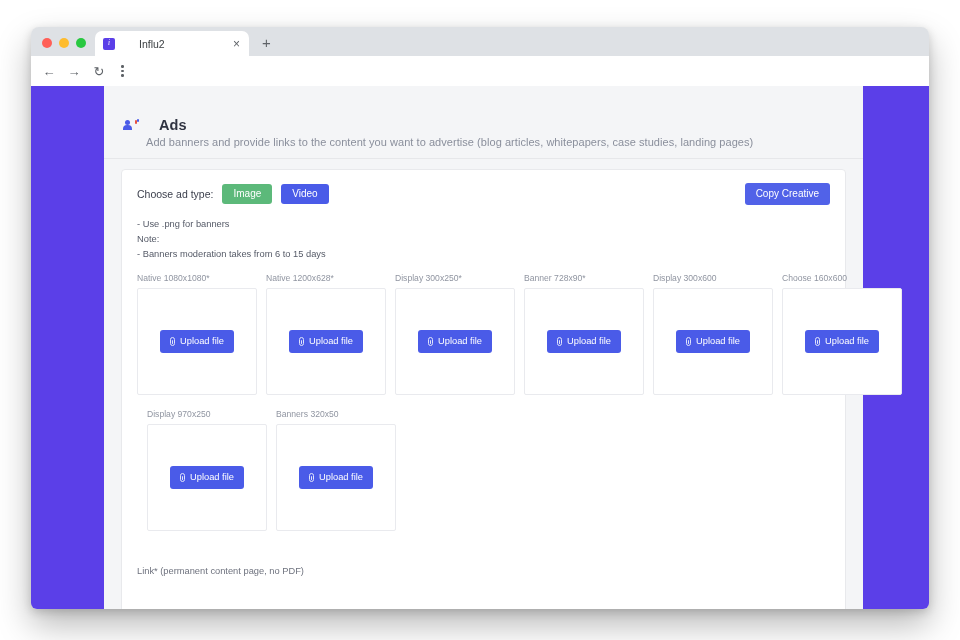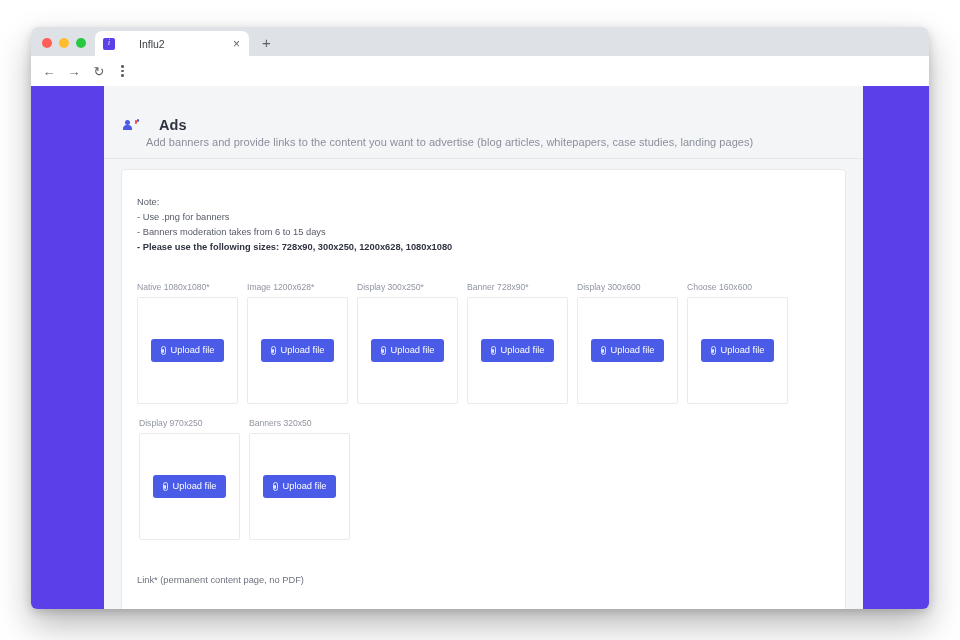--- a/index.html
+++ b/index.html
@@ -282,32 +282,32 @@
   }
   .note-line.bold {
     font-weight: bold;
     color: #2f3341;
   }
 
   
   #upload-row-1, #upload-row-2 {
     display: flex;
     gap: 9px;
-    margin-top: 27px;
-  }
-  #upload-row-2 { margin-top: 14px; margin-left: 2px; }
+    margin-top: 11px;
+  }
+  #upload-row-2 { margin-top: 14px; margin-left: 10px; }
   .upload-cell { display: flex; flex-direction: column; }
   .upload-label {
     font-size: 8.6px;
     color: #9095a1;
     margin-bottom: 5px;
     white-space: nowrap;
   }
   .upload-box {
-    width: 101px;
+    width: 120px;
     height: 107px;
     background: #ffffff;
     border: 1px solid #e9eaee;
     border-radius: 2px;
     display: flex;
     align-items: center;
     justify-content: center;
   }
   .upload-button {
     display: inline-flex;
@@ -392,41 +392,48 @@
                 <i></i>
               </span>
           </span>
           <span id="page-title">Ads</span>
         </div>
         <div id="page-subtitle">Add banners and provide links to the content you want to advertise (blog articles, whitepapers, case studies, landing pages)</div>
       </div>
 
       <div id="main-card">
 
+        <div id="adtype-row">
+          <div id="adtype-left">
+            <span id="adtype-label">Choose ad type:</span>
+            <button class="type-btn" id="btn-image">Image</button>
+            <button class="type-btn" id="btn-video">Video</button>
+          </div>
+          <button id="copy-creative-button">Copy Creative</button>
+        </div>
 
 
         <div id="note-block">
+          <div class="note-line">- Use .png for banners</div>
           <div class="note-line">Note:</div>
-          <div class="note-line">- Use .png for banners</div>
           <div class="note-line">- Banners moderation takes from 6 to 15 days</div>
-          <div class="note-line bold">- Please use the following sizes: 728x90, 300x250, 1200x628, 1080x1080</div>
         </div>
 
         <div id="upload-row-1">
           <div class="upload-cell">
             <span class="upload-label">Native 1080x1080*</span>
             <div class="upload-box">
               <button class="upload-button">
                 <span class="clip-icon"></span>
                 <span class="btn-text">Upload file</span>
               </button>
             </div>
           </div>
           <div class="upload-cell">
-            <span class="upload-label">Image 1200x628*</span>
+            <span class="upload-label">Native 1200x628*</span>
             <div class="upload-box">
               <button class="upload-button">
                 <span class="clip-icon"></span>
                 <span class="btn-text">Upload file</span>
               </button>
             </div>
           </div>
           <div class="upload-cell">
             <span class="upload-label">Display 300x250*</span>
             <div class="upload-box">

